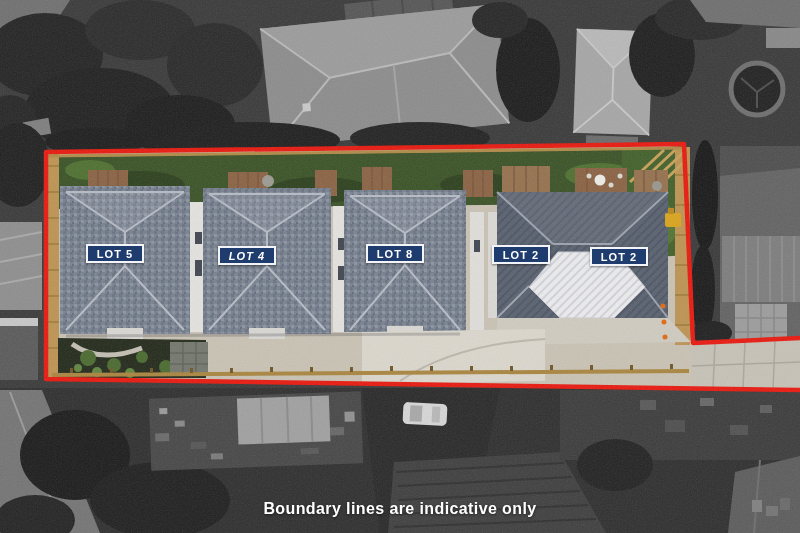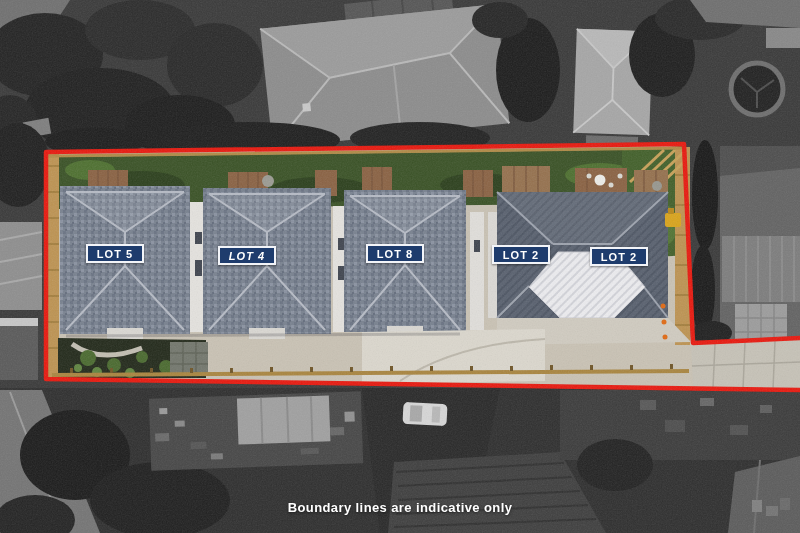--- a/index.html
+++ b/index.html
@@ -16,21 +16,21 @@
     border:2px solid var(--label-border,#f2f4f8);
     color:var(--label-text,#ffffff);
     font-size:11px;font-weight:700;letter-spacing:1.1px;
     display:flex;align-items:center;justify-content:center;
     box-shadow:0 1px 2px rgba(0,0,0,.45);
     white-space:nowrap;
   }
   .caption{
     position:absolute;left:50%;top:500px;transform:translateX(-50%);
     color:var(--caption-text,#ffffff);
-    font-size:13px;font-weight:700;letter-spacing:.4px;
+    font-size:16px;font-weight:700;letter-spacing:.4px;
     text-shadow:0 1px 3px rgba(0,0,0,.55);
     white-space:nowrap;
   }
 </style>
 </head>
 <body>
 
 <div class="stage">
 
   <svg width="800" height="533" viewBox="0 0 800 533">

